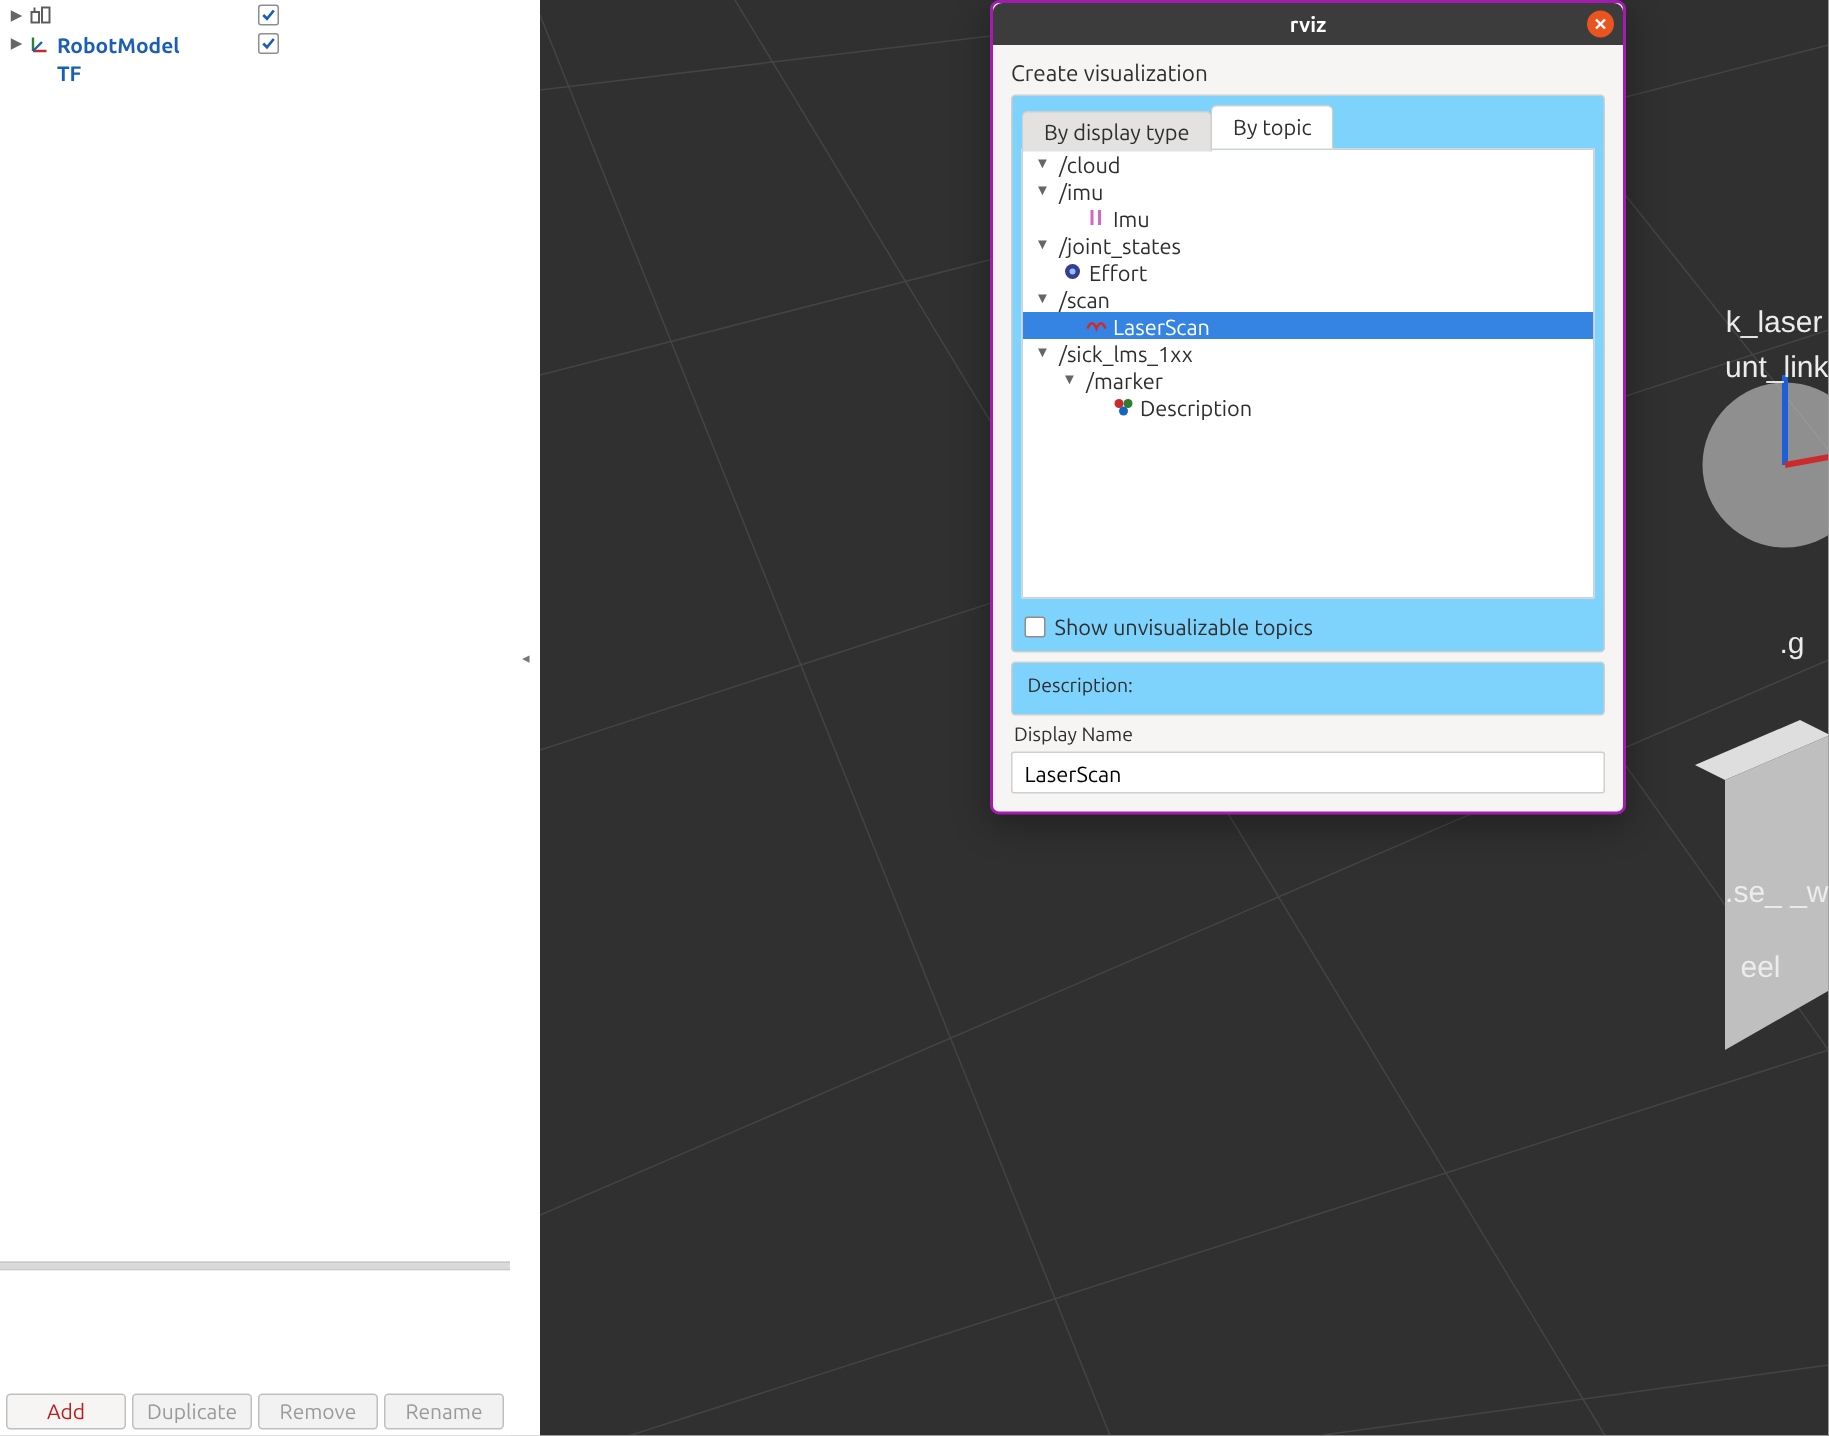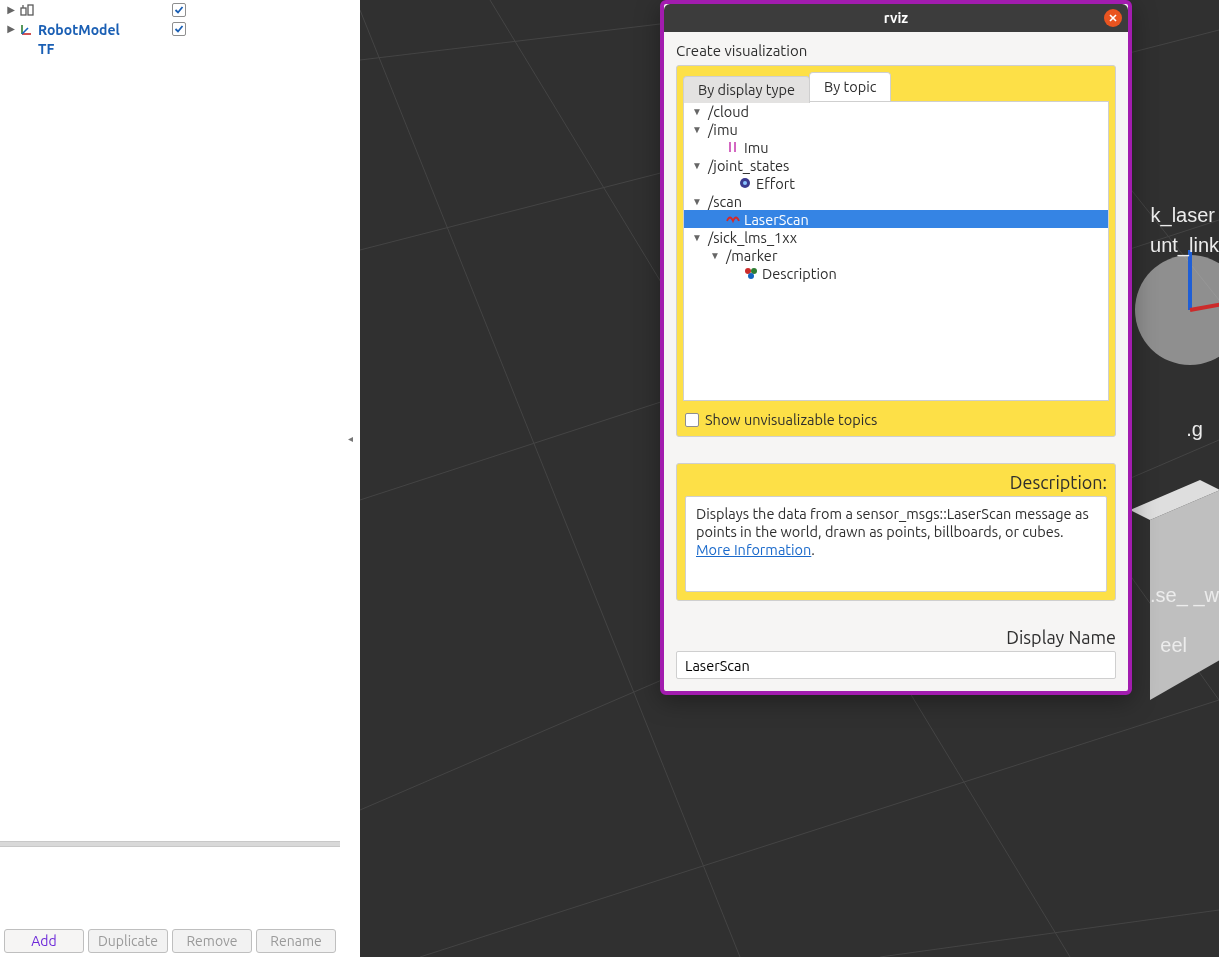--- a/index.html
+++ b/index.html
@@ -17,57 +17,57 @@
 .disp-label { flex: 0 0 auto; }
 .disp-row .disp-label { margin-left: 2px; margin-top: 40px; }
 .disp-row.rm .disp-label { color: #1a5fb4; font-weight: bold; }
 .checkbox { width: 14px; height: 14px; border: 1px solid #8e8e8e; border-radius: 2px; background: #fff; display:flex; align-items:center; justify-content:center; }
 .checkbox svg { display:block; }
 
 .panel-split { position:absolute; left:0; top:841px; width:340px; height:6px; background:#d9d9d9; border-top:1px solid #c8c8c8; border-bottom:1px solid #c8c8c8; }
 .prop-area { position:absolute; left:0; top:847px; width:340px; height:82px; background:#fff; }
 
 .left-buttons { position: absolute; left: 0; bottom: 0; width: 340px; height: 28px; display: flex; gap: 4px; padding: 0 4px 2px 4px; background:#fff; }
-.left-buttons button { flex: 1; height: 24px; font-size: 14px; border: 1px solid #bfbfbf; border-radius: 3px; background: #f6f5f4; color: #6d28d9; }
+.left-buttons button { flex: 1; height: 24px; font-size: 14px; border: 1px solid #bfbfbf; border-radius: 3px; background: #f6f5f4; color: #b91c1c; }
 .left-buttons button:disabled { color: #9a9a9a; background: #f2f2f2; }
 
 
 .vsplit { position:absolute; left:340px; top:0; width:20px; height:957px; background:#fff; }
 .vsplit-handle { position:absolute; left:348px; top:436px; width:8px; height:12px; color:#777; font-size:10px; line-height:6px; }
 
 
 .viewport { position: absolute; left: 360px; top: 0; width: 859px; height: 957px; background: #303030; overflow: hidden; }
 .viewport svg { width: 859px; height: 957px; display:block; }
 .link-label { position:absolute; color:#ececec; font-size:20px; font-family:"Liberation Sans","Arial",sans-serif; white-space:nowrap; }
 
 
-.dialog { position: absolute; left: 660px; top: 0; width: 472px; background: #f6f5f4; border: 4px solid #a21caf; border-radius: 6px; box-shadow: 0 6px 24px rgba(0,0,0,.35); }
+.dialog { position: absolute; left: 660px; top: 0; width: 424px; background: #f6f5f4; border: 2px solid #a21caf; border-radius: 6px; box-shadow: 0 6px 24px rgba(0,0,0,.35); }
 .dlg-titlebar { height: 28px; background: #3c3c3c; color: #fff; border-radius: 6px 6px 0 0; display:flex; align-items:center; justify-content:center; position:relative; font-size:14px; font-weight:bold; }
 .dlg-close { position:absolute; right:6px; top:5px; width:18px; height:18px; border-radius:9px; background:#e95420; display:flex; align-items:center;justify-content:center; }
 .dlg-close svg { display:block; }
 .dlg-body { padding: 10px 12px 12px 12px; font-size: 14.5px; color: #2e2e2e; }
 .dlg-heading { font-size: 15px; margin-bottom: 6px; }
 
-.dlg-group { border: 1px solid #cfcfcf; border-radius: 3px; background: #fde047; padding: 0; margin-bottom: 26px; }
+.dlg-group { border: 1px solid #cfcfcf; border-radius: 3px; background: #7dd3fc; padding: 0; margin-bottom: 6px; }
 
 .tabbar { display: flex; align-items: flex-end; padding: 6px 6px 0 6px; gap: 0; }
 .tab { padding: 5px 14px 6px 14px; border: 1px solid #cfcfcf; border-bottom: none; background: #e9e8e7; border-radius: 4px 4px 0 0; font-size: 14.5px; margin-right: -1px; position:relative; }
 .tab.active { background: #fff; z-index:2; }
 .tab.inactive { background: #e3e2e1; top:2px; padding-top:4px; padding-bottom:5px; }
 
 .tree-box { background: #fff; border: 1px solid #cfcfcf; margin: 0 6px 6px 6px; height: 300px; overflow: auto; font-size: 14.5px; }
 .tree-box .trow { display:flex; align-items:center; height:18px; padding-left:0; white-space:nowrap; }
 .trow .tw { width:18px; display:inline-flex; justify-content:center; align-items:center; color:#666; font-size:10px;}
 .trow .ticon { width:18px; height:16px; display:inline-flex; justify-content:center; align-items:center; }
 .trow .tlabel { padding-left:2px; }
 .trow.sel { background:#3584e4; color:#fff; }
 
 .show-unviz { display:flex; align-items:center; gap:6px; padding: 4px 8px 8px 8px; font-size:14.5px; }
 
-.section-label { font-size:18px; margin: 2px 0 4px 2px; text-align: right; }
+.section-label { font-size:13px; margin: 2px 0 4px 2px; }
 .desc-box { background:#fff; border:1px solid #cfcfcf; border-radius:2px; padding:8px 10px; font-size:14.5px; line-height:1.25; min-height:96px; }
 .desc-box a { color:#1b6acb; text-decoration: underline; }
 
 .name-input { width:100%; height:28px; background:#fff; border:1px solid #cfcfcf; border-radius:2px; padding:0 8px; font-size:14.5px; }
 
 .dlg-btnrow { display:flex; justify-content:flex-end; gap:8px; margin-top:10px; }
 .dlg-btn { height:26px; padding:0 10px; border:1px solid #bfbfbf; border-radius:3px; background:#f6f5f4; font-size:14.5px; display:flex; align-items:center; gap:4px; }
 .dlg-btn.ok { border:2px solid #7f9cc0; }
 .ic-circ { width:15px; height:15px; border-radius:50%; display:inline-flex; align-items:center; justify-content:center; }
 .ic-circ.red { background:#d6332a; }
@@ -197,21 +197,21 @@
                   <line x1="10" y1="3" x2="10" y2="13" stroke="#d367c1" stroke-width="2"></line>
                 </svg>
             </span>
             <span class="tlabel">Imu</span>
           </div>
 
           <div class="trow" style="padding-left:4px;">
             <span class="tw">▼</span>
             <span class="tlabel">/joint_states</span>
           </div>
-          <div class="trow" style="padding-left:52px;text-align:center;">
+          <div class="trow" style="padding-left:24px;text-align:center;">
             <span class="ticon">
               <svg width="16" height="16" viewBox="0 0 16 16">
                   <circle cx="8" cy="8" r="5" fill="#3b3b8f"></circle>
                   <circle cx="8" cy="8" r="2" fill="#89c4ff"></circle>
                 </svg>
             </span>
             <span class="tlabel">Effort</span>
           </div>
 
           <div class="trow" style="padding-left:4px;">
@@ -247,23 +247,20 @@
           </div>
         </div>
         <div class="show-unviz">
           <span class="checkbox"></span>
           <span>Show unvisualizable topics</span>
         </div>
       </div>
 
       <div class="dlg-group" style="padding:6px 8px 8px 8px;">
         <div class="section-label">Description:</div>
-        <div class="desc-box">
-          <span>Displays the data from a sensor_msgs::LaserScan message as points in the world, drawn as points, billboards, or cubes. </span><a href="#">More Information</a><span>.</span>
-        </div>
       </div>
 
       <div class="section-label">Display Name</div>
       <input class="name-input" type="text" value="LaserScan" style="">
 
     </div>
   </div>
 </div>
 
 </body></html>

